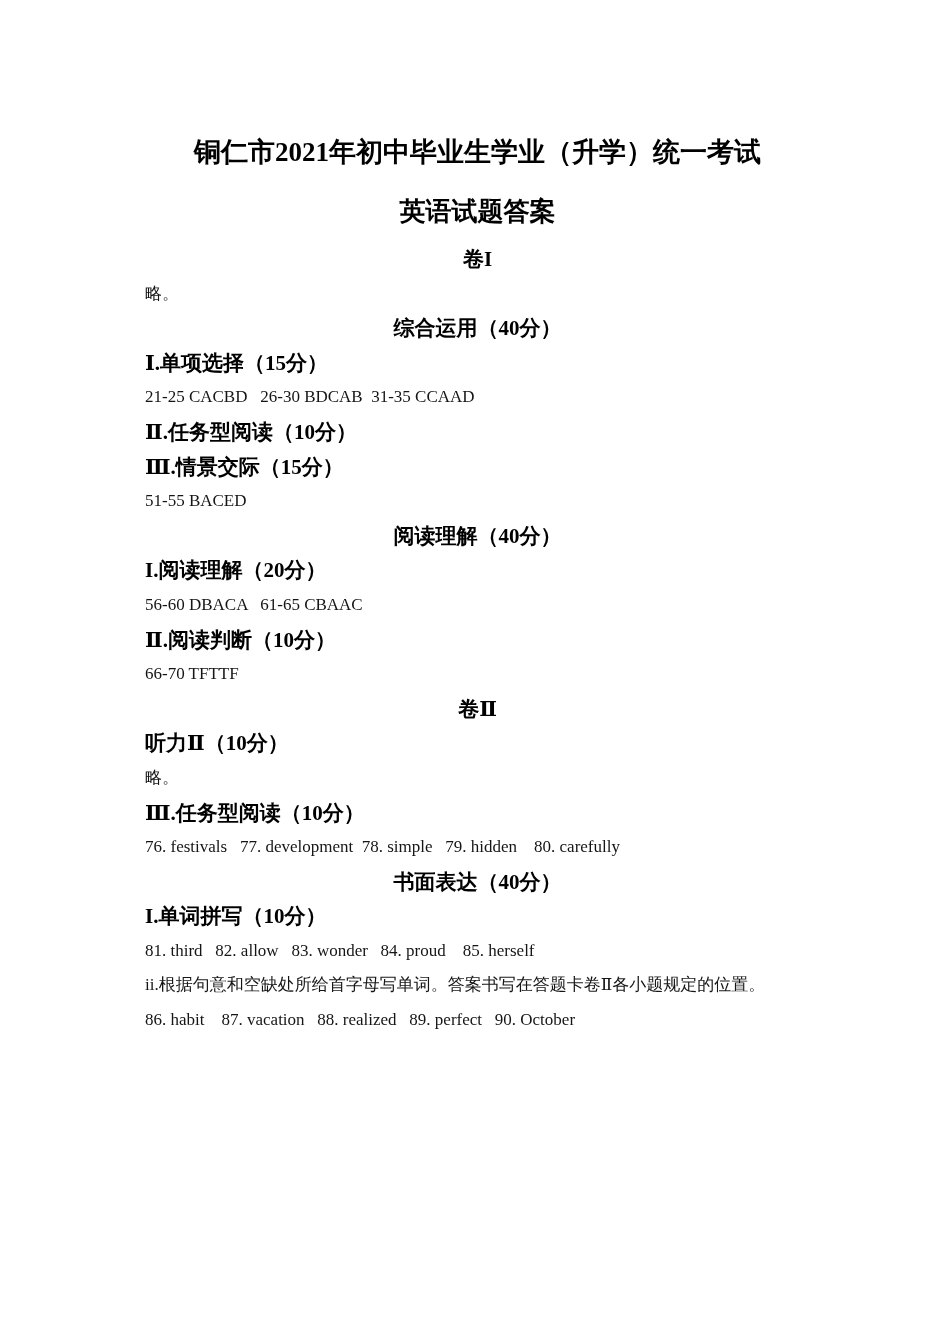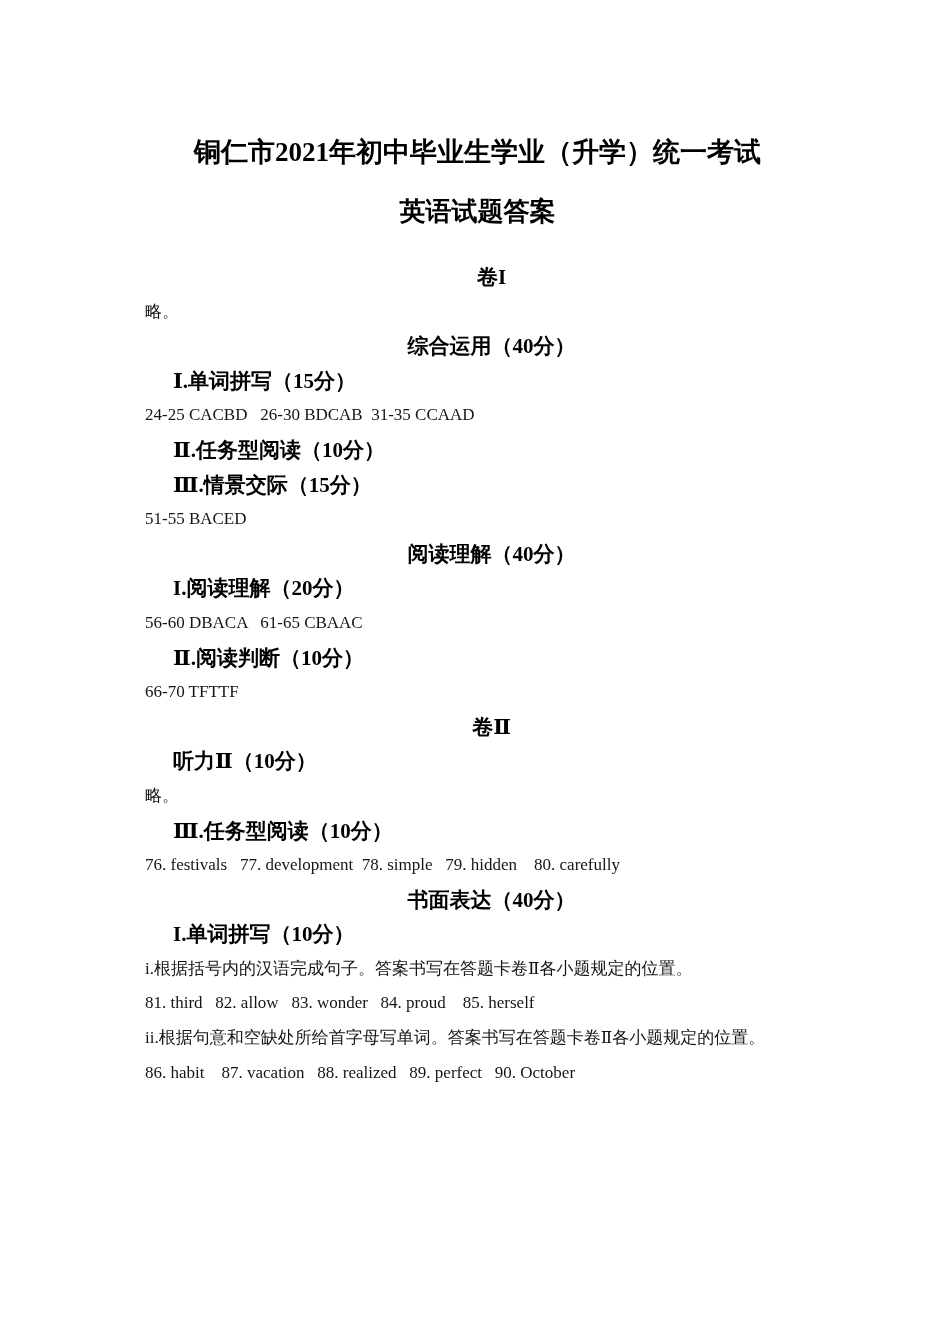--- a/index.html
+++ b/index.html
@@ -26,71 +26,69 @@
     text-align: center;
     line-height: 44px;
     margin-bottom: 16px;
     white-space: pre-wrap;
   }
   .doc-subtitle {
     font-size: 26px;
     font-weight: bold;
     text-align: center;
     line-height: 44px;
-    margin-bottom: 26px;
+    margin-bottom: 8px;
     white-space: pre-wrap;
   }
   .line {
     font-size: 17px;
     line-height: 34.6px;
     white-space: pre-wrap;
     text-align: left;
   }
   .line.heading {
     font-weight: bold;
     font-size: 21px;
-    margin-left: 28px;
   }
   .line.center {
     text-align: center;
   }
   .line.body {
     color: #151515;
   }
 </style>
 </head>
 <body>
 
 <div class="doc">
 
   <div class="doc-title">铜仁市2021年初中毕业生学业（升学）统一考试</div>
   <div class="doc-subtitle">英语试题答案</div>
 
   <div class="line heading center">卷I</div>
   <div class="line body">略。</div>
 
   <div class="line heading center">综合运用（40分）</div>
-  <div class="line heading">Ⅰ.单词拼写（15分）</div>
-  <div class="line body">24-25 CACBD   26-30 BDCAB  31-35 CCAAD</div>
+  <div class="line heading">Ⅰ.单项选择（15分）</div>
+  <div class="line body">21-25 CACBD   26-30 BDCAB  31-35 CCAAD</div>
   <div class="line heading">Ⅱ.任务型阅读（10分）</div>
   <div class="line heading">Ⅲ.情景交际（15分）</div>
   <div class="line body">51-55 BACED</div>
 
   <div class="line heading center">阅读理解（40分）</div>
   <div class="line heading">I.阅读理解（20分）</div>
   <div class="line body">56-60 DBACA   61-65 CBAAC</div>
   <div class="line heading">Ⅱ.阅读判断（10分）</div>
   <div class="line body">66-70 TFTTF</div>
 
   <div class="line heading center">卷Ⅱ</div>
   <div class="line heading">听力Ⅱ（10分）</div>
   <div class="line body">略。</div>
   <div class="line heading">Ⅲ.任务型阅读（10分）</div>
   <div class="line body">76. festivals   77. development  78. simple   79. hidden    80. carefully</div>
 
   <div class="line heading center">书面表达（40分）</div>
   <div class="line heading">I.单词拼写（10分）</div>
-  <div class="line body">i.根据括号内的汉语完成句子。答案书写在答题卡卷Ⅱ各小题规定的位置。</div>
   <div class="line body">81. third   82. allow   83. wonder   84. proud    85. herself</div>
   <div class="line body">ii.根据句意和空缺处所给首字母写单词。答案书写在答题卡卷Ⅱ各小题规定的位置。</div>
   <div class="line body">86. habit    87. vacation   88. realized   89. perfect   90. October</div>
 
 </div>
 
 </body></html>

